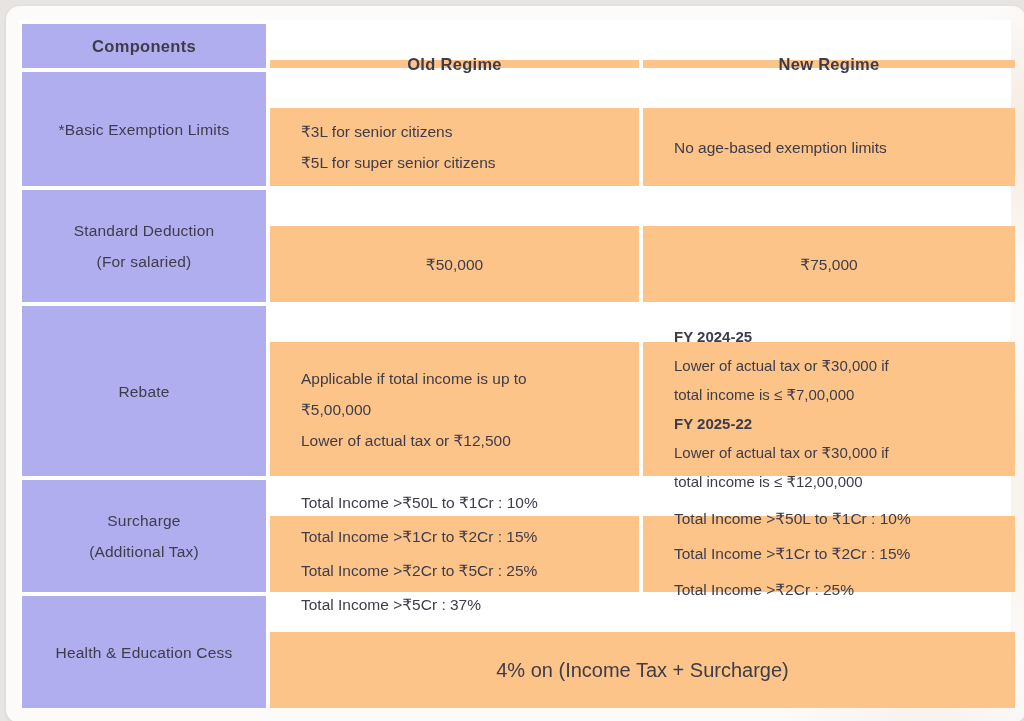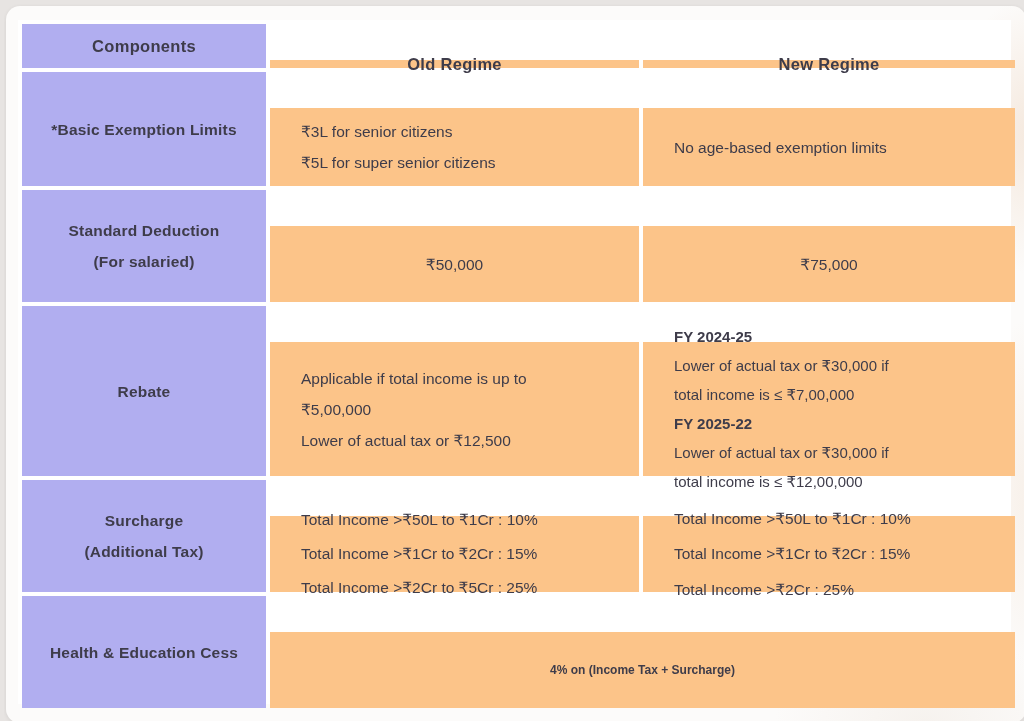--- a/index.html
+++ b/index.html
@@ -50,33 +50,33 @@
   .purple { background: #b1aef0; }
   .orange { background: #fcc489; margin-top: 36px; }
   .head {
     font-weight: 700;
     font-size: 16.5px;
     align-items: center;
     text-align: center;
     letter-spacing: 0.3px;
   }
   .label {
-    font-weight: 700;
+    font-weight: 400;
     align-items: center;
     text-align: center;
     letter-spacing: 0.2px;
     padding: 0 8px;
   }
   .left { padding-left: 27px; padding-right: 16px; align-items: flex-start; text-align: left; }
   .center { align-items: center; text-align: center; }
   .rebate-new { font-size: 15px; line-height: 21px; }
   .fy { font-weight: 700; }
   .surcharge-old { line-height: 26px; }
   .surcharge-new { line-height: 27.5px; }
-  .cess-value { font-weight: 700; font-size: 12px; }
+  .cess-value { font-weight: 400; font-size: 20px; }
   .span2 { grid-column: 2 / 4; }
 </style>
 </head>
 <body>
 
 <div class="card">
   <div class="grid">
 
     <div class="cell purple head">Components</div>
     <div class="cell orange head">Old Regime</div>
@@ -114,20 +114,21 @@
     </div>
 
     <div class="cell purple label">
       <div>Surcharge</div>
       <div>(Additional Tax)</div>
     </div>
     <div class="cell orange left surcharge-old">
       <div>Total Income &gt;₹50L to ₹1Cr : 10%</div>
       <div>Total Income &gt;₹1Cr to ₹2Cr : 15%</div>
       <div>Total Income &gt;₹2Cr to ₹5Cr : 25%</div>
+      <div>Total Income &gt;₹5Cr : 37%</div>
     </div>
     <div class="cell orange left surcharge-new">
       <div>Total Income &gt;₹50L to ₹1Cr : 10%</div>
       <div>Total Income &gt;₹1Cr to ₹2Cr : 15%</div>
       <div>Total Income &gt;₹2Cr :  25%</div>
     </div>
 
     <div class="cell purple label">Health &amp; Education Cess</div>
     <div class="cell orange center span2 cess-value">4% on (Income Tax + Surcharge)</div>
 

